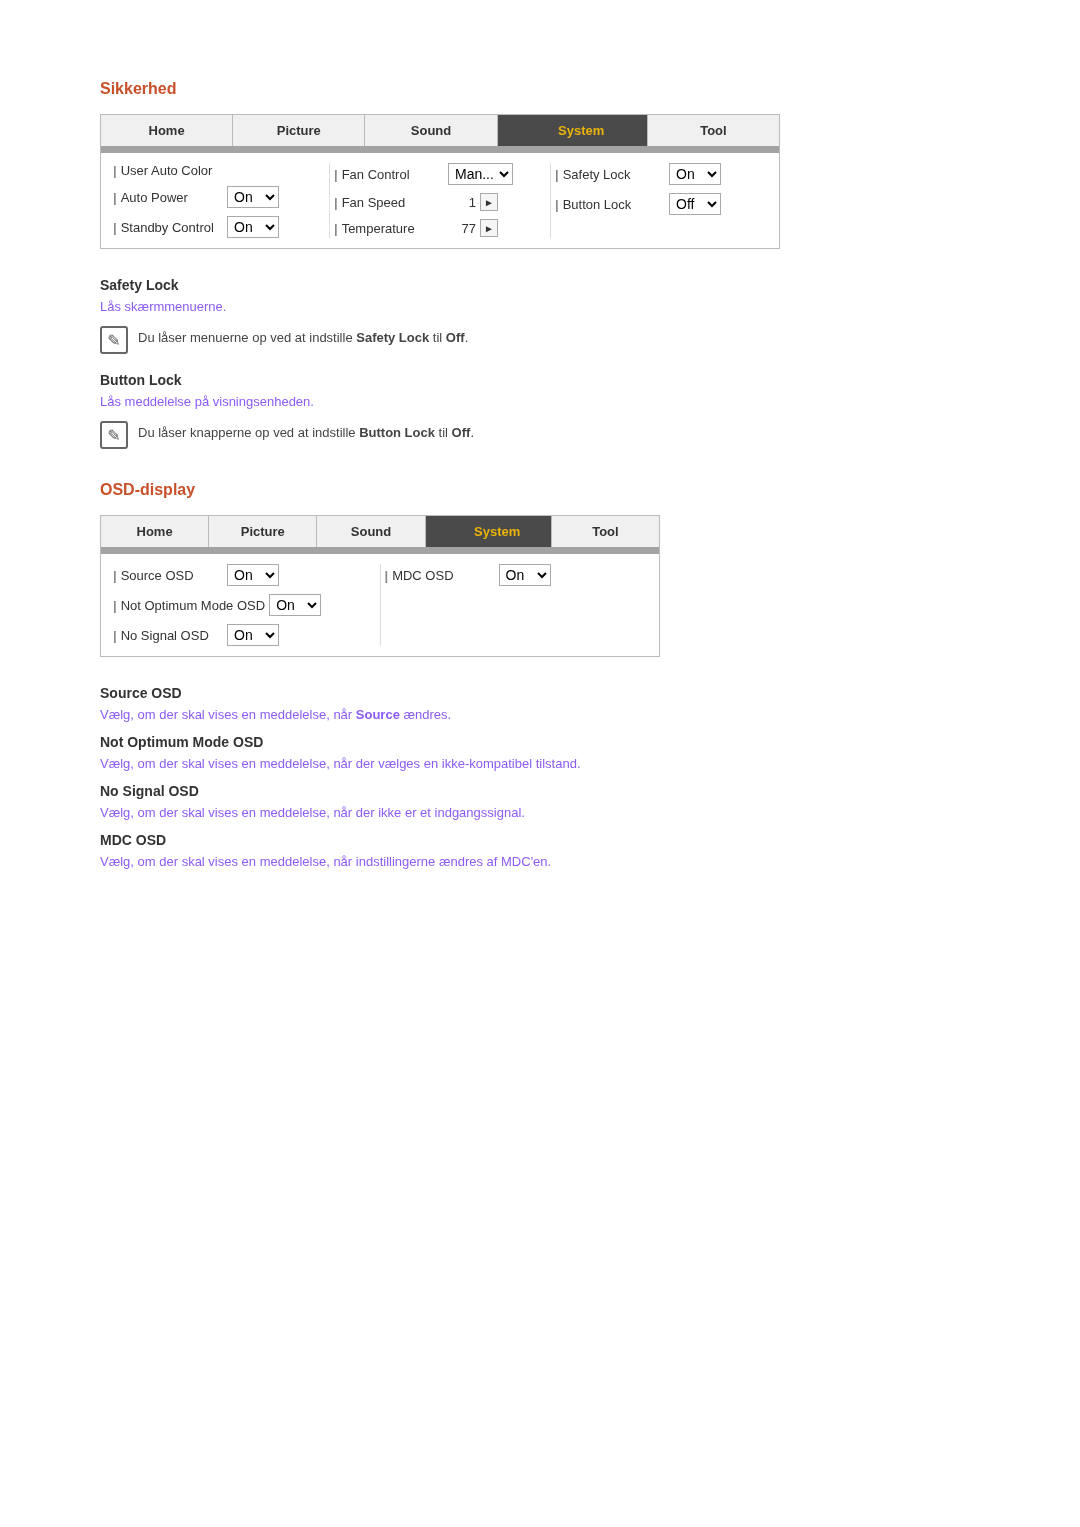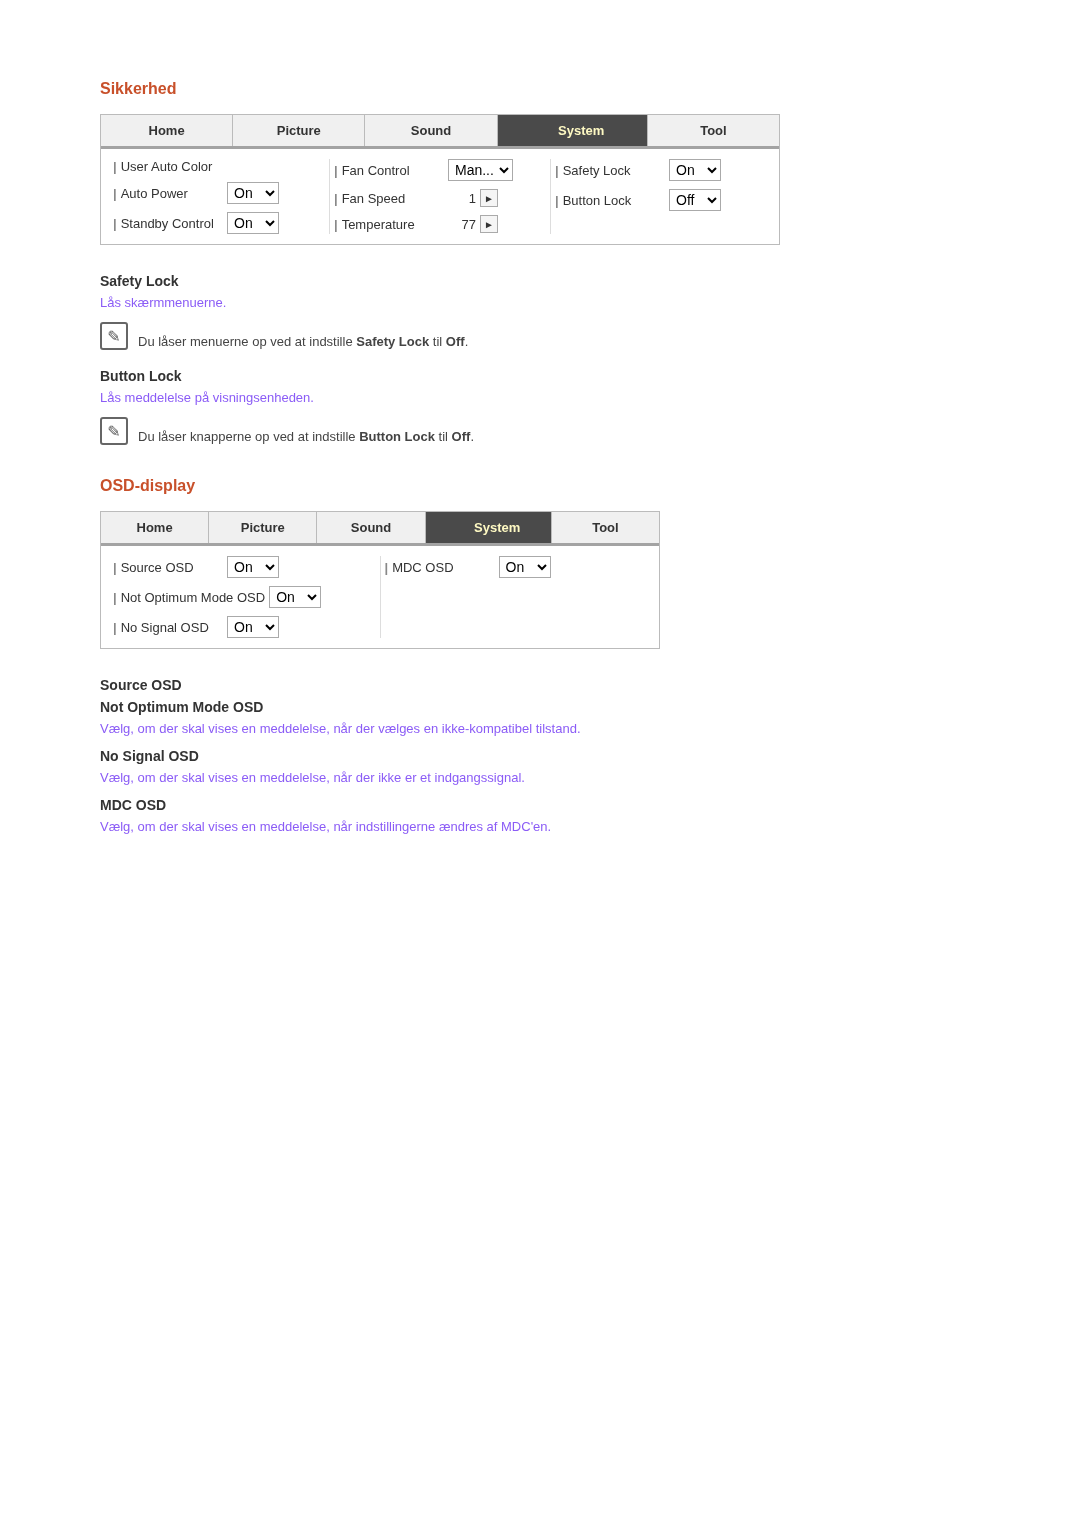--- a/index.html
+++ b/index.html
@@ -24,36 +24,36 @@
     .menu-table {
       border: 1px solid #bbb;
       width: 680px;
       margin-bottom: 28px;
       border-collapse: collapse;
     }
 
     .menu-header {
       display: flex;
       background: #f0f0f0;
-      border-bottom: 3px solid #a3a3a3;
+      border-bottom: 7px solid #a3a3a3;
     }
 
     .menu-header-cell {
       padding: 8px 18px;
       font-size: 13px;
       font-weight: bold;
       color: #333;
       border-right: 1px solid #bbb;
       flex: 1;
       text-align: center;
     }
 
     .menu-header-cell.active {
       background: #4a4a4a;
-      color: #fef9c3;
+      color: #eab308;
       padding-left: 36px;
     }
 
     .menu-header-cell:last-child {
       border-right: none;
     }
 
     .menu-body {
       display: flex;
       padding: 10px 8px;
@@ -151,21 +151,20 @@
       font-size: 16px;
       color: #555;
       flex-shrink: 0;
       margin-top: 0;
     }
 
     .note-text {
       font-size: 13px;
       color: #444;
       padding-top: 4px;
-      margin-top: 8px;
     }
 
     .note-text strong {
       font-weight: bold;
     }
 
     .section-gap {
       margin-bottom: 32px;
     }
 
@@ -338,20 +337,21 @@
           </span>
           <select class="menu-select">
             <option>On</option>
           </select>
         </div>
       </div>
     </div>
   </div>
 
   <div class="subsection-title">Source OSD</div>
+  <div class="subsection-desc">Vælg, om der skal vises en meddelelse, når <strong>Source</strong> ændres.</div>
 
   <div class="subsection-title">Not Optimum Mode OSD</div>
   <div class="subsection-desc">Vælg, om der skal vises en meddelelse, når der vælges en ikke-kompatibel tilstand.</div>
 
   <div class="subsection-title">No Signal OSD</div>
   <div class="subsection-desc">Vælg, om der skal vises en meddelelse, når der ikke er et indgangssignal.</div>
 
   <div class="subsection-title">MDC OSD</div>
   <div class="subsection-desc">Vælg, om der skal vises en meddelelse, når indstillingerne ændres af MDC'en.</div>
 </div>

